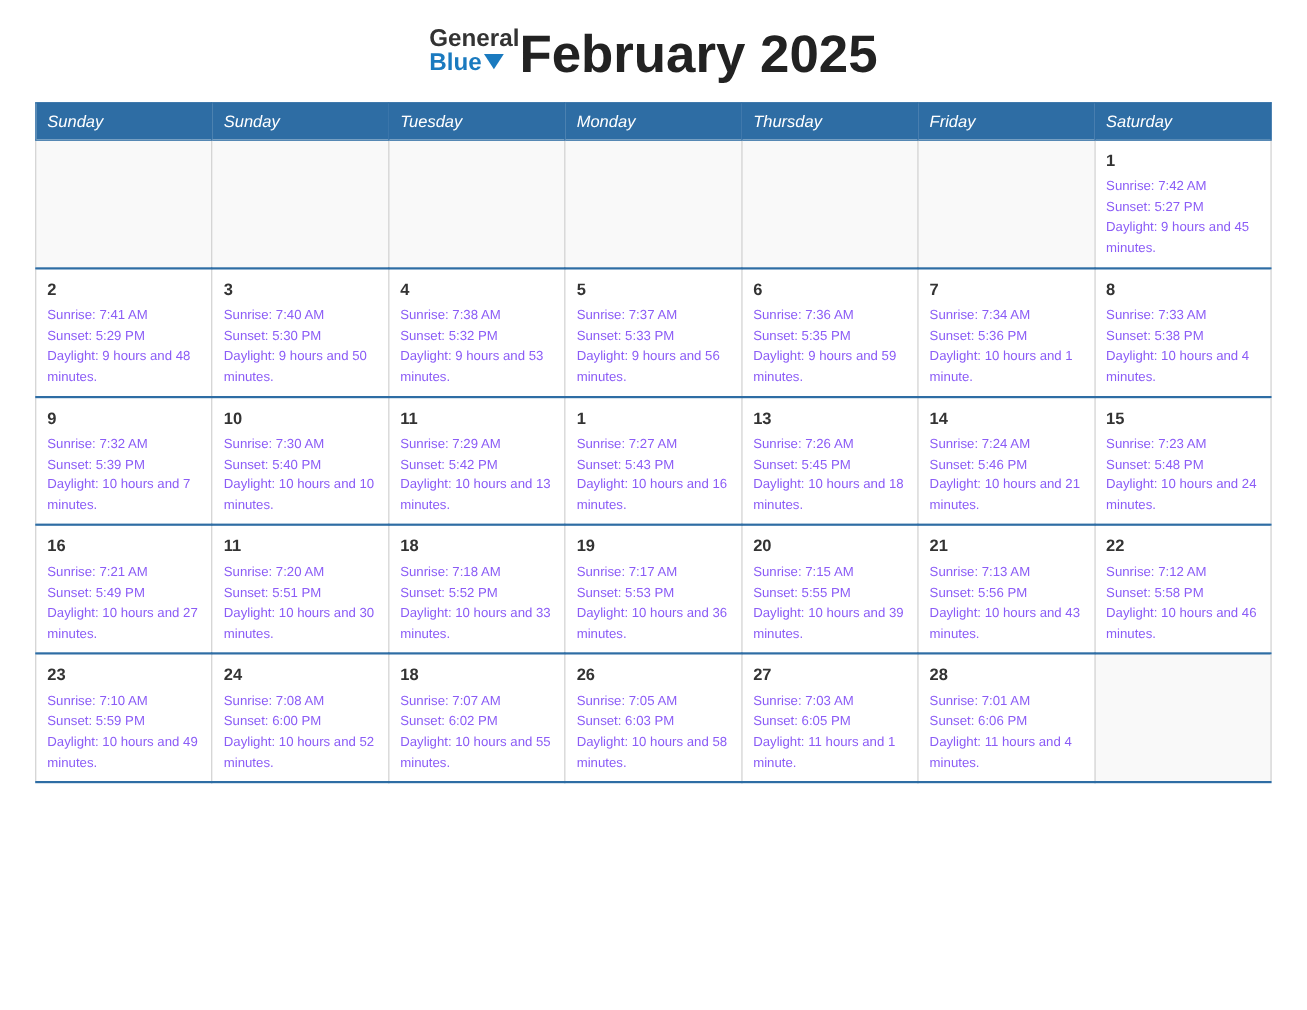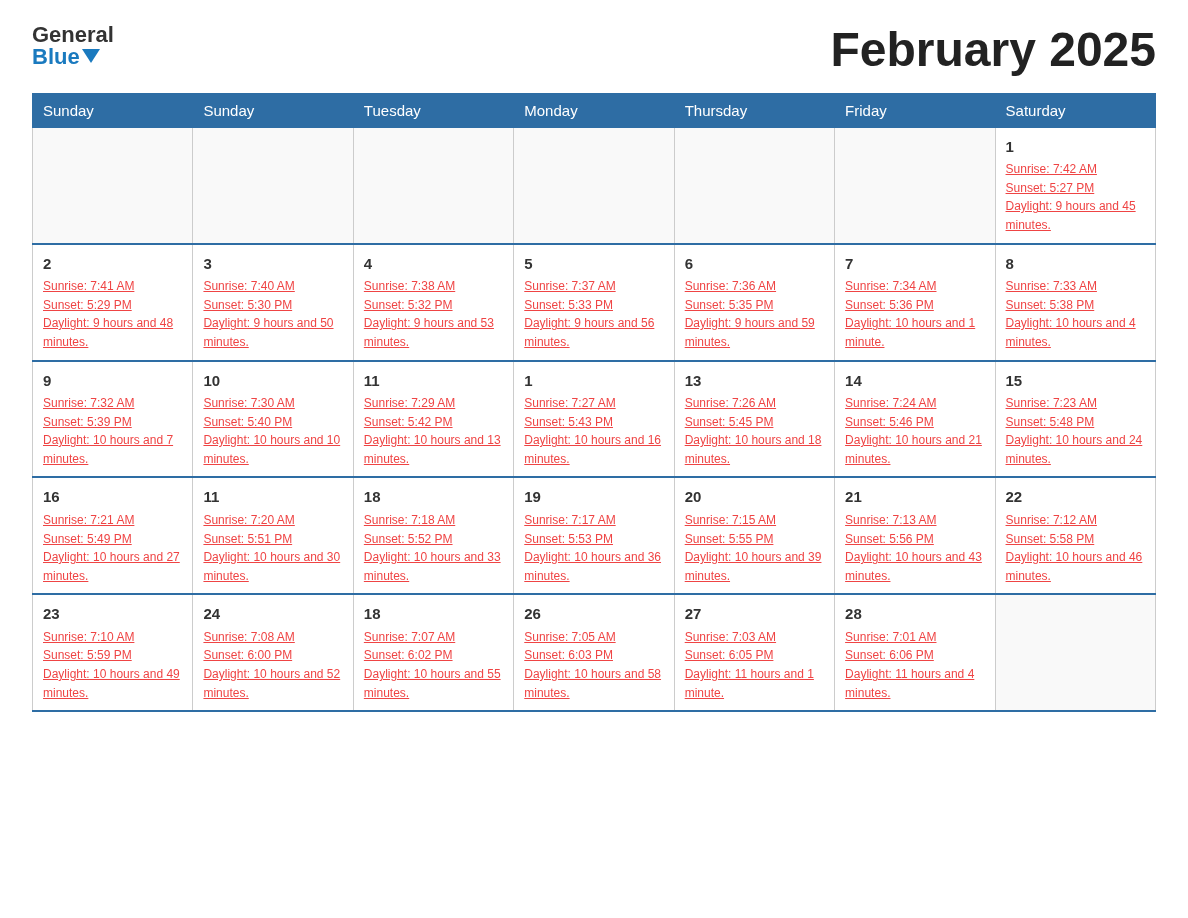--- a/index.html
+++ b/index.html
@@ -5,21 +5,21 @@
     * { box-sizing: border-box; margin: 0; padding: 0; }
     body {
       font-family: Arial, sans-serif;
       background: #fff;
       padding: 24px 32px;
       width: 1188px;
       min-height: 918px;
     }
     .header {
       display: flex;
-      justify-content: space-between;
+      justify-content: center;
       align-items: flex-start;
       margin-bottom: 16px;
     }
     .logo {
       display: flex;
       flex-direction: column;
       align-items: flex-start;
     }
     .logo-general {
       font-size: 22px;
@@ -65,20 +65,21 @@
       border-collapse: collapse;
     }
     thead tr th {
       background-color: #2e6da4;
       color: #fff;
       font-size: 15px;
       font-weight: normal;
       padding: 8px 10px;
       text-align: left;
       border: 1px solid #2e6da4;
+      font-style: italic;
     }
     tbody tr td {
       vertical-align: top;
       padding: 8px 10px;
       border: 1px solid #ccc;
       width: 14.28%;
       min-height: 90px;
       font-size: 12.5px;
       color: #333;
       line-height: 1.5;
@@ -87,23 +88,22 @@
       border-bottom: 2px solid #2e6da4;
     }
     .day-num {
       font-size: 15px;
       font-weight: bold;
       display: block;
       margin-bottom: 2px;
     }
     .day-info {
       font-size: 12px;
-      color: #ef4444;
+      color: #8b5cf6;
       line-height: 1.55;
-      text-decoration: underline;
     }
     td.empty {
       background: #f9f9f9;
     }
   </style>
 </head>
 <body>
 
 <div class="header">
   <div class="logo">

